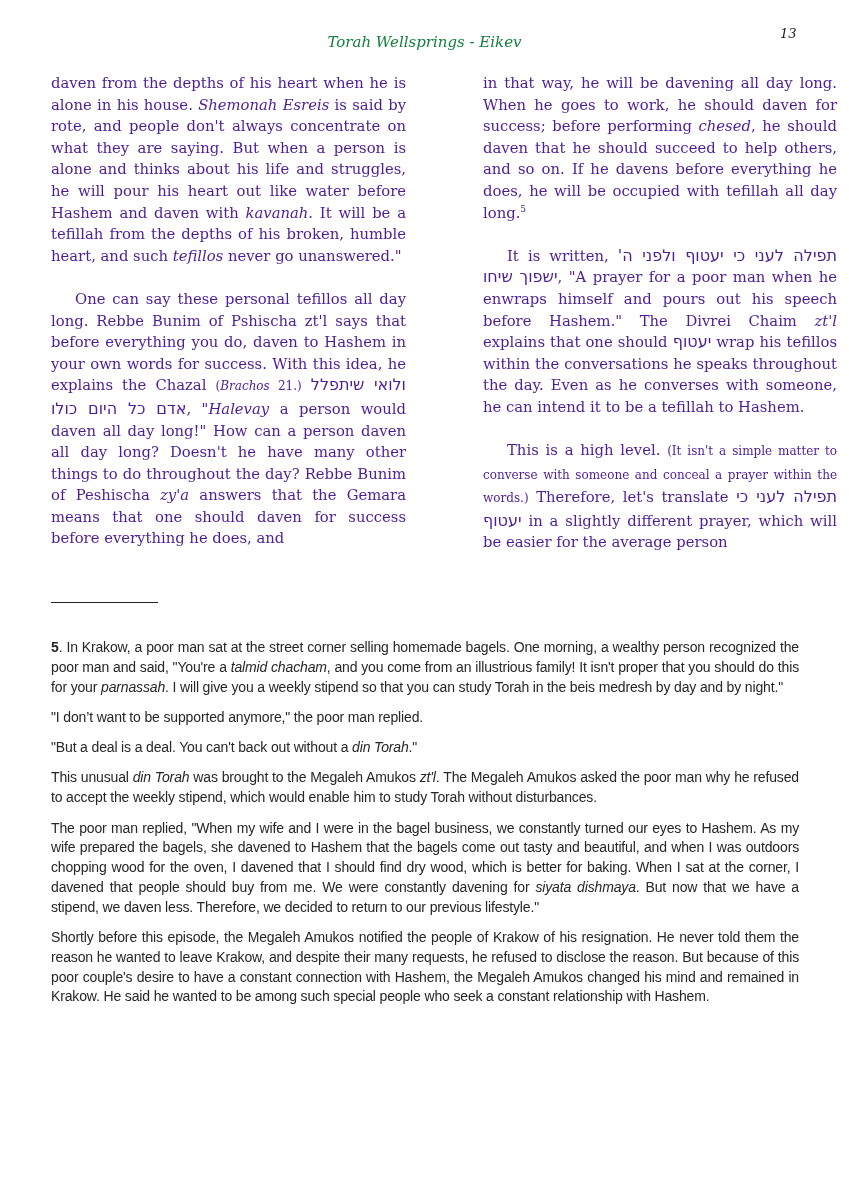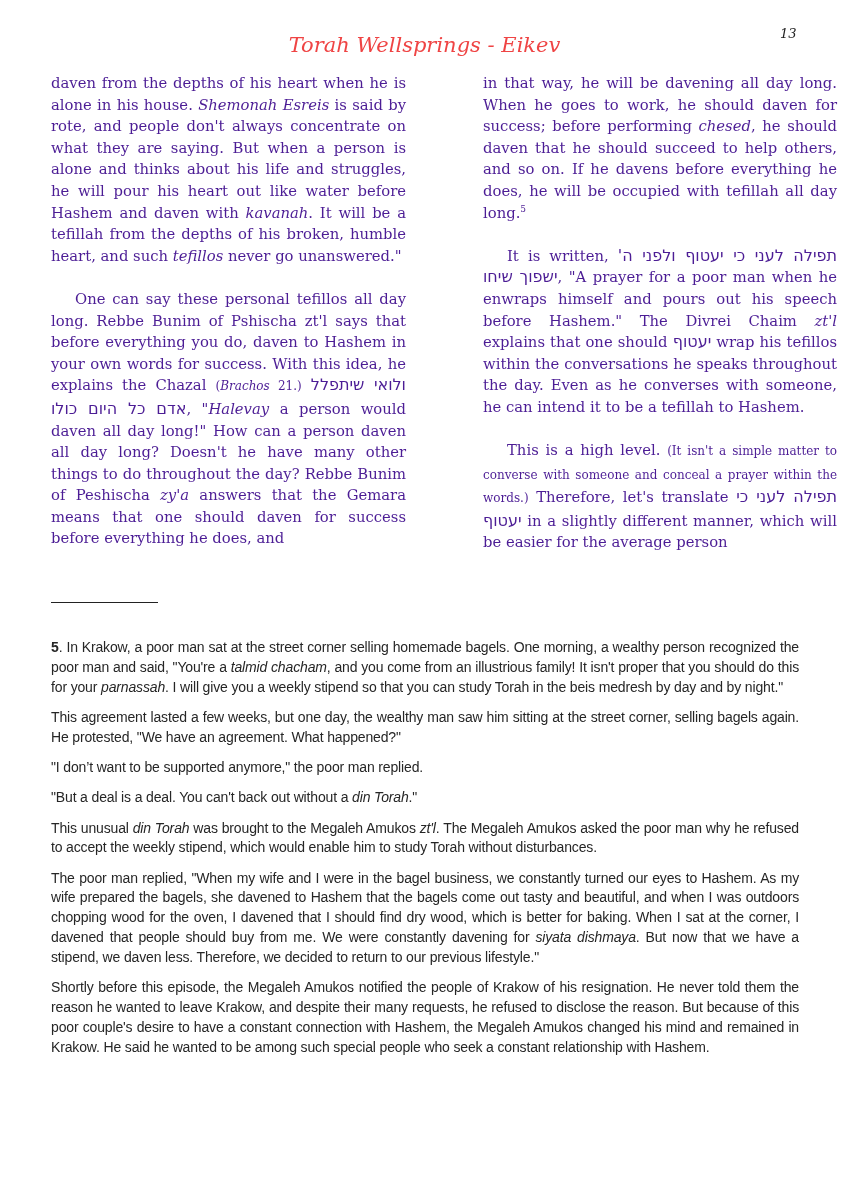--- a/index.html
+++ b/index.html
@@ -1,20 +1,20 @@
 <!DOCTYPE html>
 <html><head>
   <meta charset="utf-8">
   <style>
     html, body { margin: 0; padding: 0; background: #ffffff; }
     body { width: 849px; height: 1200px; position: relative; overflow: hidden; color: #222; }
     .page { position: absolute; left: 0; top: 0; width: 849px; height: 1200px; background: #fff; }
     .header-title {
       position: absolute; top: 33px; left: 0; width: 849px; text-align: center;
-      font-family: "DejaVu Serif", serif; font-style: italic; font-size: 21px; color: #ef4444;
+      font-family: "DejaVu Serif", serif; font-style: italic; font-size: 15px; color: #15803d;
     }
     .page-num {
       position: absolute; top: 26px; left: 780px;
       font-family: "DejaVu Serif", serif; font-style: italic; font-size: 13px; color: #222;
     }
     .col {
       position: absolute; top: 72px; width: 355px;
       font-family: "DejaVu Serif", serif; font-size: 14.8px; line-height: 21.6px;
       text-align: justify; color: #4c1d95;
     }
@@ -51,28 +51,27 @@
     <p class="cont"><span>daven from the depths of his heart when he is alone in his house. </span><i>Shemonah Esreis</i><span> is said by rote, and people don't always concentrate on what they are saying. But when a person is alone and thinks about his life and struggles, he will pour his heart out like water before Hashem and daven with </span><i>kavanah</i><span>. It will be a tefillah from the depths of his broken, humble heart, and such </span><i>tefillos</i><span> never go unanswered."</span></p>
 
     <p class="indent"><span>One can say these personal tefillos all day long. Rebbe Bunim of Pshischa zt'l says that before everything you do, daven to Hashem in your own words for success. With this idea, he explains the Chazal </span><span class="small"><span>(</span><i>Brachos</i><span> 21.)</span></span> <span class="heb">ולואי שיתפלל אדם כל היום כולו</span><span>, "</span><i>Halevay</i><span> a person would daven all day long!" How can a person daven all day long? Doesn't he have many other things to do throughout the day? Rebbe Bunim of Peshischa </span><i>zy'a</i><span> answers that the Gemara means that one should daven for success before everything he does, and</span></p>
   </div>
 
   <div class="col right">
     <p class="cont"><span>in that way, he will be davening all day long. When he goes to work, he should daven for success; before performing </span><i>chesed</i><span>, he should daven that he should succeed to help others, and so on. If he davens before everything he does, he will be occupied with tefillah all day long.</span><span class="sup">5</span></p>
 
     <p class="indent"><span>It is written, </span><span class="heb">תפילה לעני כי יעטוף ולפני ה' ישפוך שיחו</span><span>, "A prayer for a poor man when he enwraps himself and pours out his speech before Hashem." The Divrei Chaim </span><i>zt'l</i><span> explains that one should </span><span class="heb">יעטוף</span><span> wrap his tefillos within the conversations he speaks throughout the day. Even as he converses with someone, he can intend it to be a tefillah to Hashem.</span></p>
 
-    <p class="indent"><span>This is a high level. </span><span class="small">(It isn't a simple matter to converse with someone and conceal a prayer within the words.)</span><span> Therefore, let's translate </span><span class="heb">תפילה לעני כי יעטוף</span><span> in a slightly different manner, which will be easier for the average person</span></p>
+    <p class="indent"><span>This is a high level. </span><span class="small">(It isn't a simple matter to converse with someone and conceal a prayer within the words.)</span><span> Therefore, let's translate </span><span class="heb">תפילה לעני כי יעטוף</span><span> in a slightly different prayer, which will be easier for the average person</span></p>
   </div>
 
   <div class="rule"></div>
 
   <div class="footnotes">
     <p><span class="fn-num">5</span><span>. In Krakow, a poor man sat at the street corner selling homemade bagels. One morning, a wealthy person recognized the poor man and said, "You're a </span><i>talmid chacham</i><span>, and you come from an illustrious family! It isn't proper that you should do this for your </span><i>parnassah</i><span>. I will give you a weekly stipend so that you can study Torah in the beis medresh by day and by night."</span></p>
-    <p>This agreement lasted a few weeks, but one day, the wealthy man saw him sitting at the street corner, selling bagels again. He protested, "We have an agreement. What happened?"</p>
     <p>"I don’t want to be supported anymore," the poor man replied.</p>
     <p><span>"But a deal is a deal. You can't back out without a </span><i>din Torah</i><span>."</span></p>
     <p><span>This unusual </span><i>din Torah</i><span> was brought to the Megaleh Amukos </span><i>zt'l</i><span>. The Megaleh Amukos asked the poor man why he refused to accept the weekly stipend, which would enable him to study Torah without disturbances.</span></p>
     <p><span>The poor man replied, "When my wife and I were in the bagel business, we constantly turned our eyes to Hashem. As my wife prepared the bagels, she davened to Hashem that the bagels come out tasty and beautiful, and when I was outdoors chopping wood for the oven, I davened that I should find dry wood, which is better for baking. When I sat at the corner, I davened that people should buy from me. We were constantly davening for </span><i>siyata dishmaya</i><span>. But now that we have a stipend, we daven less. Therefore, we decided to return to our previous lifestyle."</span></p>
     <p>Shortly before this episode, the Megaleh Amukos notified the people of Krakow of his resignation. He never told them the reason he wanted to leave Krakow, and despite their many requests, he refused to disclose the reason. But because of this poor couple's desire to have a constant connection with Hashem, the Megaleh Amukos changed his mind and remained in Krakow. He said he wanted to be among such special people who seek a constant relationship with Hashem.</p>
   </div>
 
 </div>
 
 </body></html>

